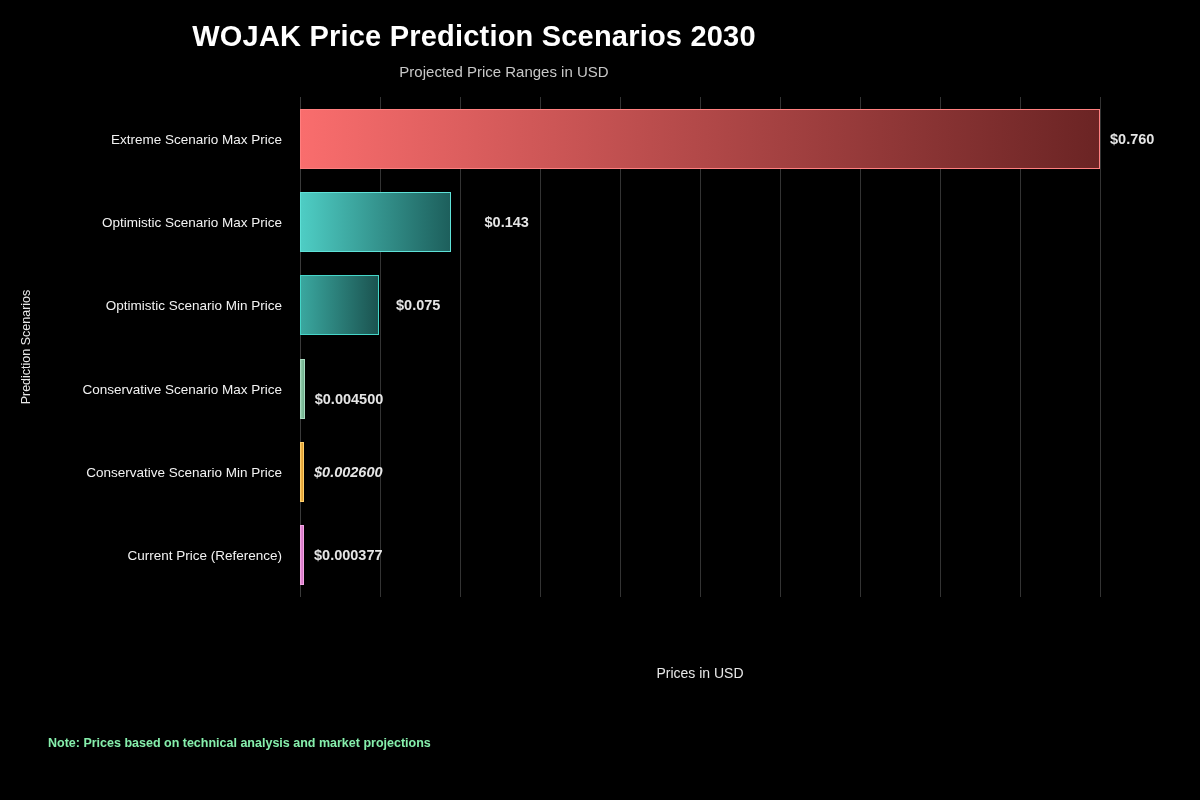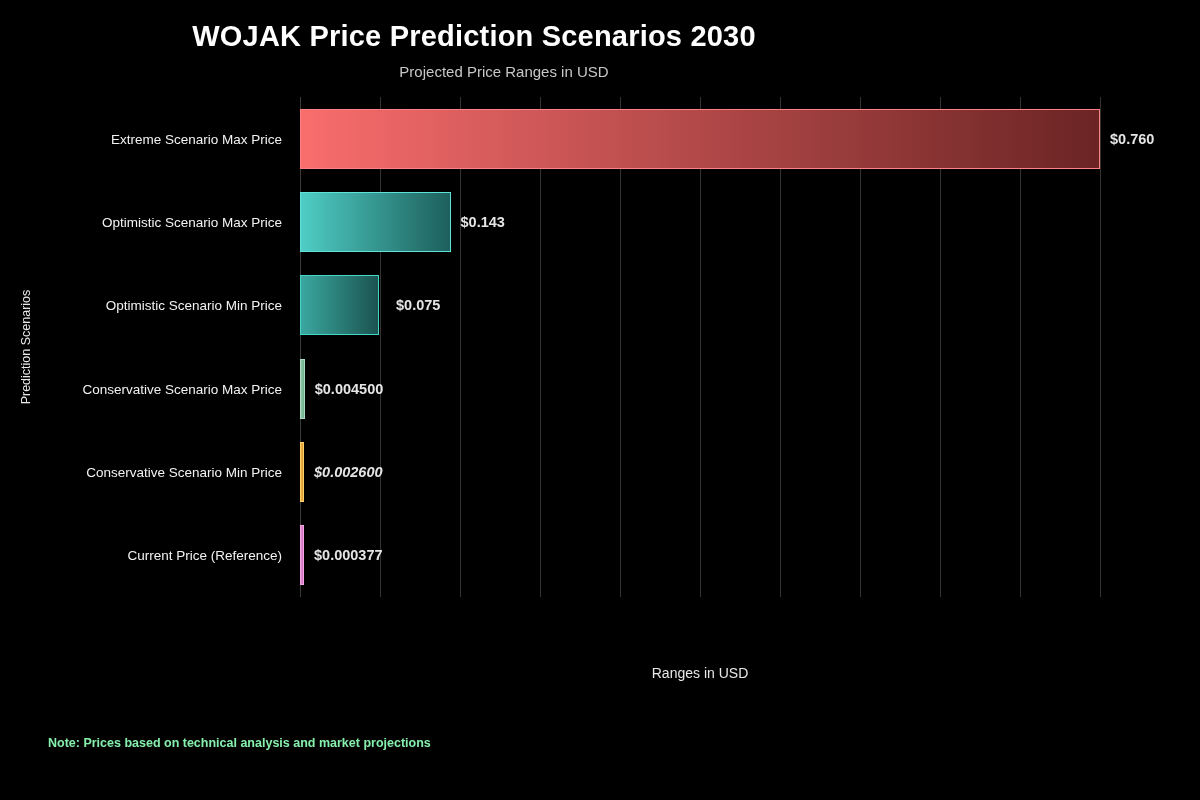--- a/index.html
+++ b/index.html
@@ -176,36 +176,36 @@
       <div class="gridline" style="left: 800px; background: rgb(51, 51, 51);"></div>
     </div>
   <div class="axis-left"></div>
   <div class="bars">
       <div class="bar-row" style="top: 11.6667px; height: 60px;">
         <div class="bar" style="width: 800px; background: linear-gradient(90deg, rgb(249, 109, 109) 0%, rgb(107, 36, 36) 100%); border-color: rgb(255, 128, 128);"></div>
         <div class="bar-value" style="left: 810px;">$0.760</div>
       </div>
       <div class="bar-row" style="top: 95px; height: 60px;">
         <div class="bar" style="width: 150.526px; background: linear-gradient(90deg, rgb(78, 205, 196) 0%, rgb(29, 95, 92) 100%); border-color: rgb(95, 226, 216);"></div>
-        <div class="bar-value" style="left: 160.526px;">$0.143</div>
+        <div class="bar-value" style="left: 160.526px; padding-left: 24px;">$0.143</div>
       </div>
       <div class="bar-row" style="top: 178.333px; height: 60px;">
         <div class="bar" style="width: 78.9474px; background: linear-gradient(90deg, rgb(58, 167, 159) 0%, rgb(27, 83, 80) 100%); border-color: rgb(69, 214, 201);"></div>
         <div class="bar-value" style="left: 96px;">$0.075</div>
       </div>
       <div class="bar-row" style="top: 261.667px; height: 60px;">
         <div class="bar" style="width: 4.73684px; background: linear-gradient(90deg, rgb(143, 201, 168) 0%, rgb(111, 174, 140) 100%); border-color: rgb(167, 220, 192);"></div>
-        <div class="bar-value" style="left: 14.7368px;">$0.004500</div>
+        <div class="bar-value" style="left: 14.7368px; margin-top: 10px;">$0.004500</div>
       </div>
       <div class="bar-row" style="top: 345px; height: 60px;">
         <div class="bar" style="width: 4px; background: linear-gradient(90deg, rgb(240, 180, 74) 0%, rgb(217, 155, 47) 100%); border-color: rgb(255, 207, 107);"></div>
         <div class="bar-value" style="left: 14px; font-style: italic;">$0.002600</div>
       </div>
       <div class="bar-row" style="top: 428.333px; height: 60px;">
         <div class="bar" style="width: 4px; background: linear-gradient(90deg, rgb(228, 138, 212) 0%, rgb(210, 115, 194) 100%); border-color: rgb(243, 164, 227);"></div>
         <div class="bar-value" style="left: 14px;">$0.000377</div>
       </div>
     </div>
 </div>
 
-<div class="xlabel">Ranges in USD</div>
+<div class="xlabel">Prices in USD</div>
 
 <div class="footnote">Note: Prices based on technical analysis and market projections</div>
 
 </body></html>

